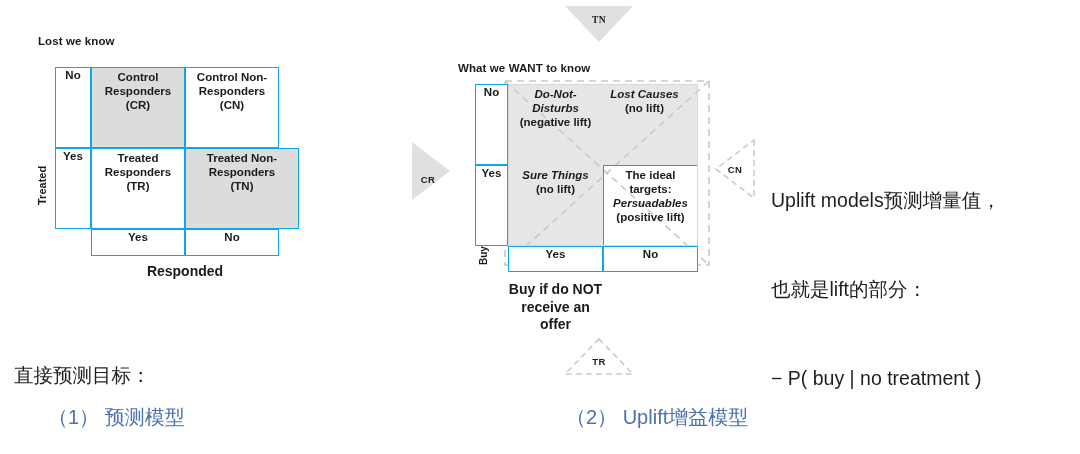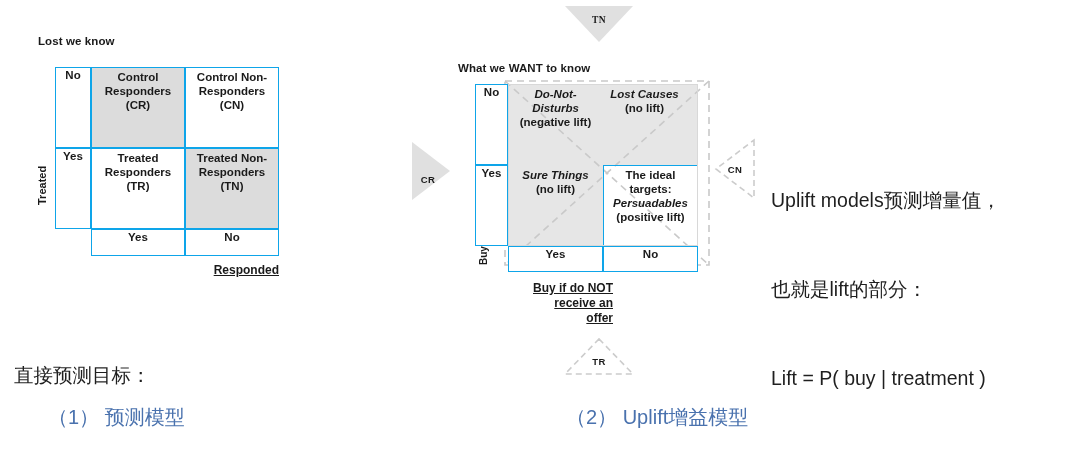--- a/index.html
+++ b/index.html
@@ -27,26 +27,25 @@
   }
   .mx-ylabel {
     font-size: 11px;
     font-weight: bold;
     color: #1a1a1a;
     transform-origin: 0 0;
     transform: rotate(-90deg);
     white-space: nowrap;
   }
   .mx-xlabel {
-    font-size: 12px;
-    font-weight: bold;
-    color: #1a1a1a;
-    text-align: right;
+    font-size: 14px;
+    font-weight: bold;
+    color: #1a1a1a;
+    text-align: center;
     line-height: 1.25;
-    text-decoration: underline;
   }
   .cellbox {
     box-sizing: border-box;
     border: 1px solid #0ea5e9;
     display: flex;
     justify-content: center;
     text-align: center;
     line-height: 1.22;
   }
   .hdrcell {
@@ -121,21 +120,21 @@
   </div>
 
   <div class="abs cellbox datacell" style="left:91px;top:148px;width:94px;height:81px;">
     <span>
       <span>Treated</span><br>
       <span>Responders</span><br>
       <span>(TR)</span>
     </span>
   </div>
 
-  <div class="abs cellbox datacell shade-dark" style="left:185px;top:148px;width:94px;height:81px;">
+  <div class="abs cellbox datacell shade-dark" style="left:185px;top:148px;width:114px;height:81px;">
     <span>
       <span>Treated Non-</span><br>
       <span>Responders</span><br>
       <span>(TN)</span>
     </span>
   </div>
 
   <div class="abs cellbox hdrcell" style="left:91px;top:229px;width:94px;height:27px;">Yes</div>
   <div class="abs cellbox hdrcell" style="left:185px;top:229px;width:94px;height:27px;">No</div>
 
@@ -231,18 +230,17 @@
 </div>
 
 <div class="abs prose" style="left:14px;top:302px;">
   <div>直接预测目标：</div>
   <div>Outcome = P( buy | treatment )</div>
 </div>
 
 <div class="abs prose" style="left:771px;top:127px;">
   <div>Uplift models预测增量值，</div>
   <div>也就是lift的部分：</div>
-  <div>Lift = P( buy | treatment )</div>
   <div>− P( buy | no treatment )</div>
 </div>
 
 <div class="abs caption" style="left:48px;top:404px;">（1） 预测模型</div>
 <div class="abs caption" style="left:566px;top:404px;">（2） Uplift增益模型</div>
 
 </body></html>

